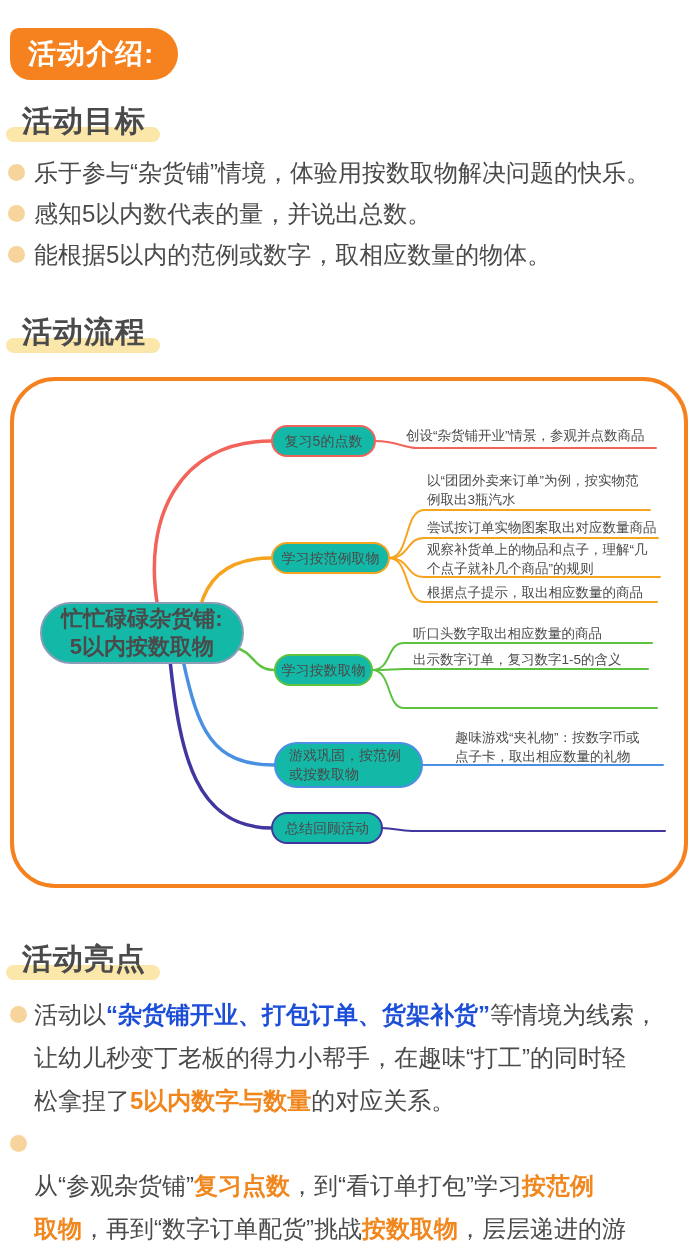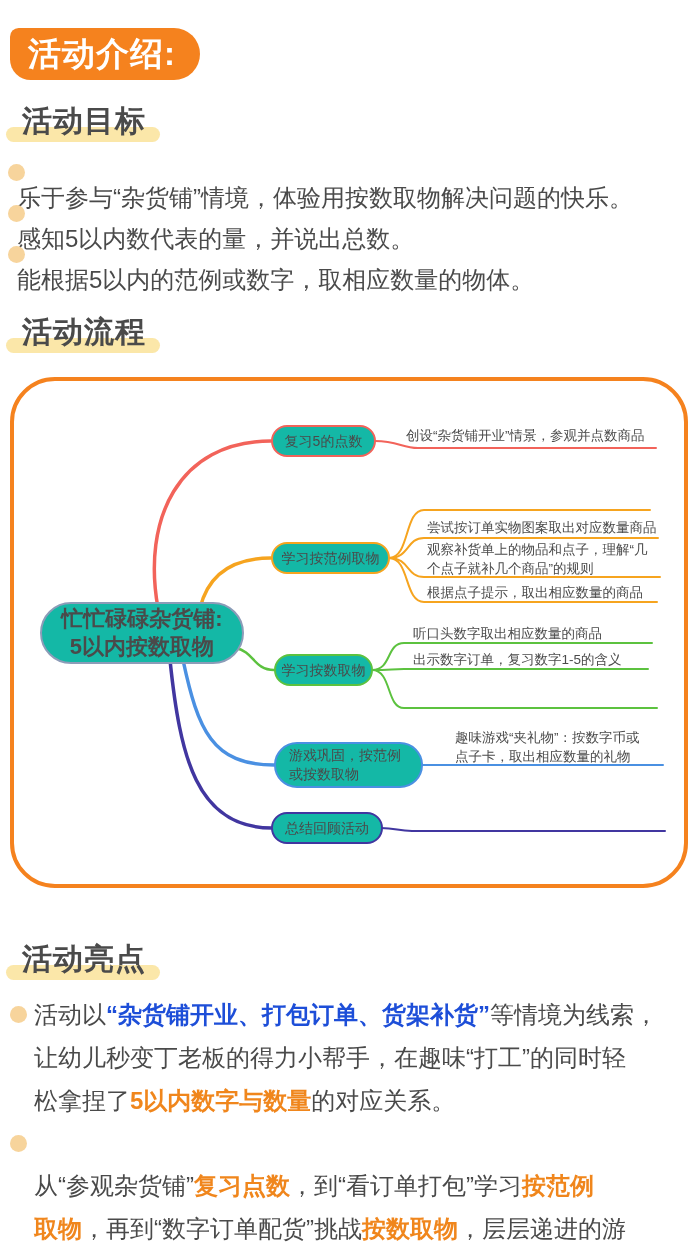--- a/index.html
+++ b/index.html
@@ -2,29 +2,29 @@
 <html><head>
 <meta charset="utf-8">
 <style>
   html,body{margin:0;padding:0;background:#ffffff;}
   .page{position:relative;width:700px;height:1250px;background:#fff;overflow:hidden;
         font-family:"Liberation Sans","DejaVu Sans",sans-serif;color:#4a4a4a;}
   .abs{position:absolute;}
 
   
   .badge{left:10px;top:28px;height:52px;line-height:52px;padding:0 24px 0 18px;
-         border-radius:10px 30px 30px 24px;color:#fff;font-size:33px;font-weight:bold;
+         border-radius:10px 30px 30px 24px;color:#fff;font-size:28px;font-weight:bold;
          letter-spacing:1px;z-index:2;}
 
   
   .sec-title{font-size:30px;font-weight:bold;letter-spacing:1px;z-index:2;}
   .sec-bar{width:154px;height:15px;border-radius:8px;z-index:1;}
 
   
-  .goal-row{left:8px;display:flex;align-items:flex-start;z-index:2;flex-direction:column;}
+  .goal-row{left:8px;display:flex;align-items:flex-start;z-index:2;}
   .dot{width:17px;height:17px;border-radius:50%;flex:0 0 17px;}
   .goal-text{margin-left:9px;font-size:24px;line-height:33px;letter-spacing:0;
              white-space:nowrap;font-weight:500;}
 
   
   .mbox{left:10px;top:377px;width:678px;height:511px;border:4px solid #f5821e;
         border-radius:45px;box-sizing:border-box;background:#fff;z-index:0;}
   svg.curves{left:0;top:0;z-index:1;pointer-events:none;}
   svg.curves path{fill:none;stroke-linecap:round;}
   svg.curves .stem{stroke-width:3.5px;}
@@ -95,20 +95,22 @@
 
   <div class="abs node" style="left: 271px; top: 425px; width: 105px; height: 32px; border-color: rgb(242, 99, 90);">复习5的点数</div>
   <div class="abs node" style="left: 271px; top: 542px; width: 119px; height: 32px; border-color: rgb(246, 164, 31);">学习按范例取物</div>
   <div class="abs node" style="left: 274px; top: 654px; width: 99px; height: 32px; border-color: rgb(92, 194, 63);">学习按数取物</div>
   <div class="abs node" style="left: 274px; top: 742px; width: 149px; height: 46px; border-radius: 23px; justify-content: flex-start; padding-left: 13px; border-color: rgb(74, 144, 226);">游戏巩固，按范例
 或按数取物</div>
   <div class="abs node" style="left: 271px; top: 812px; width: 112px; height: 32px; border-color: rgb(65, 54, 160);">总结回顾活动</div>
 
   <div class="abs leaf" style="left:406px;top:426px;">创设“杂货铺开业”情景，参观并点数商品</div>
 
+  <div class="abs leaf" style="left:427px;top:471px;">以“团团外卖来订单”为例，按实物范
+例取出3瓶汽水</div>
   <div class="abs leaf" style="left:427px;top:518px;">尝试按订单实物图案取出对应数量商品</div>
   <div class="abs leaf" style="left:427px;top:540px;">观察补货单上的物品和点子，理解“几
 个点子就补几个商品”的规则</div>
   <div class="abs leaf" style="left:427px;top:583px;">根据点子提示，取出相应数量的商品</div>
 
   <div class="abs leaf" style="left:413px;top:624px;">听口头数字取出相应数量的商品</div>
   <div class="abs leaf" style="left:413px;top:650px;">出示数字订单，复习数字1-5的含义</div>
 
   <div class="abs leaf" style="left:455px;top:728px;">趣味游戏“夹礼物”：按数字币或
 点子卡，取出相应数量的礼物</div>

